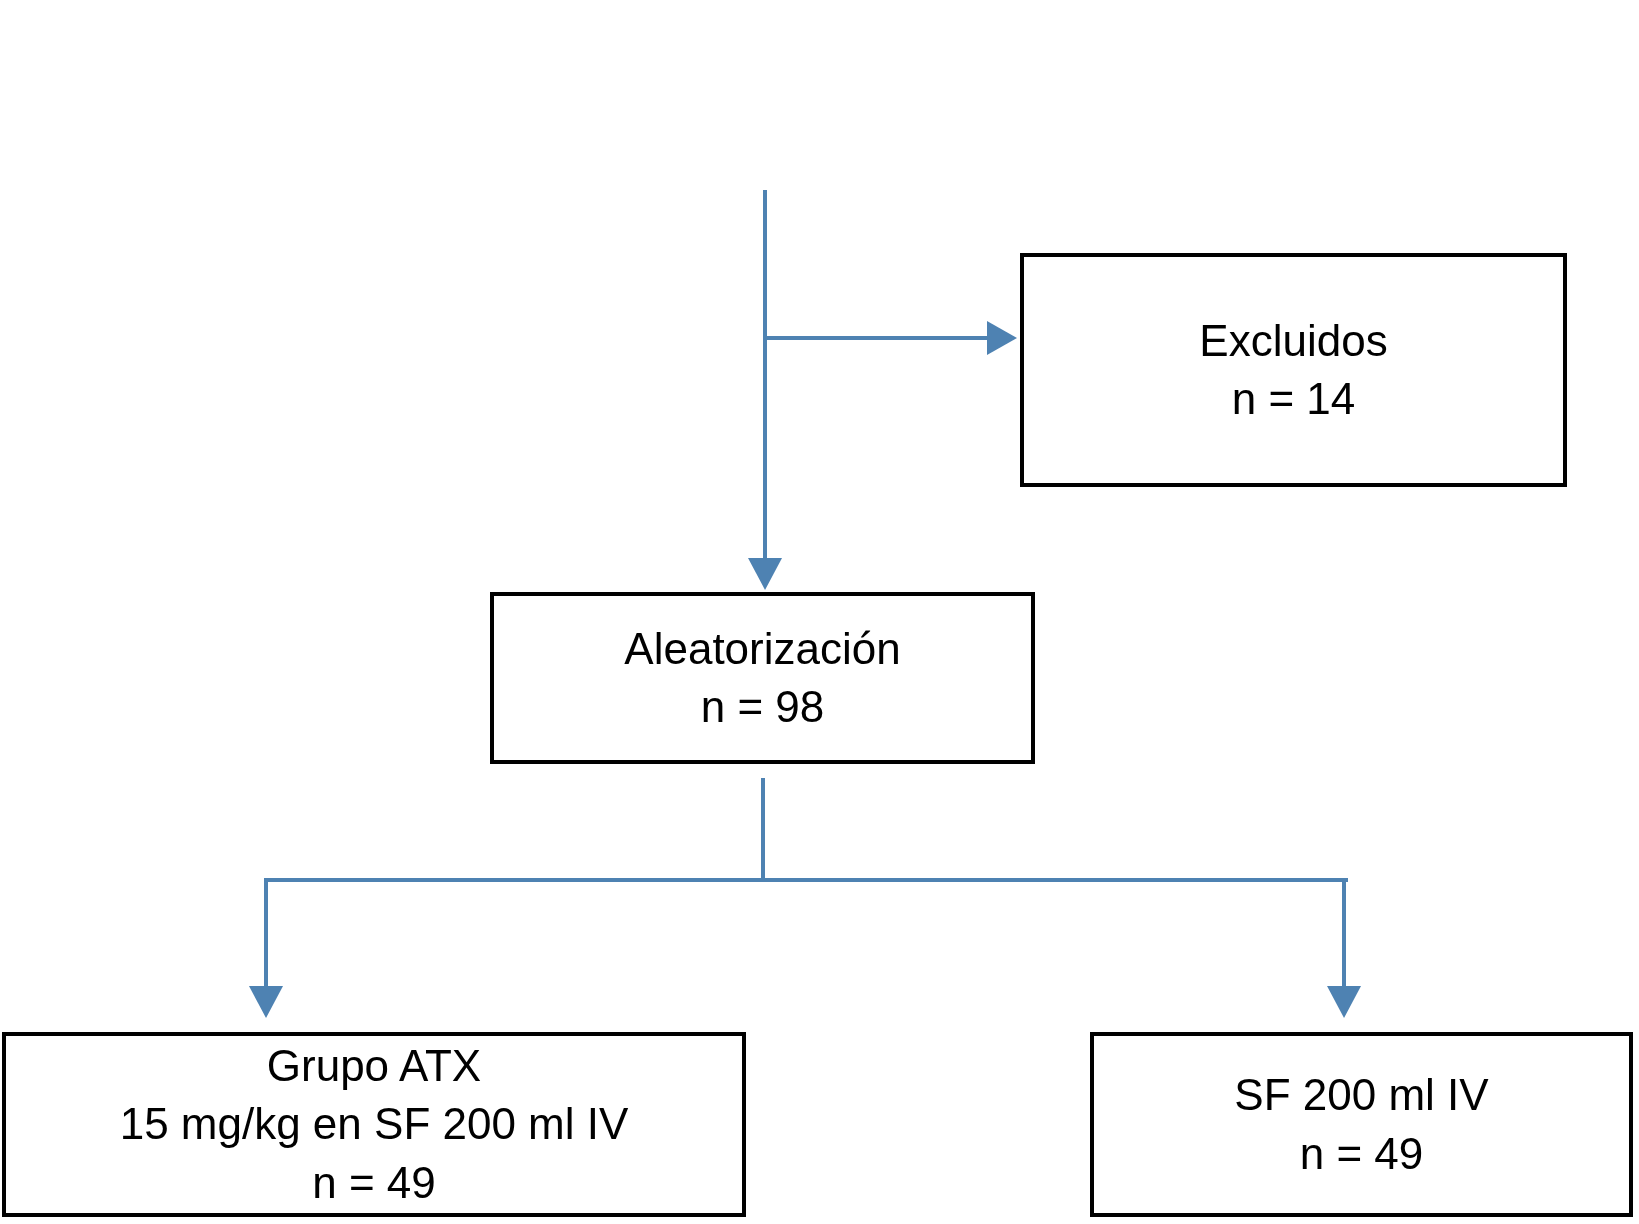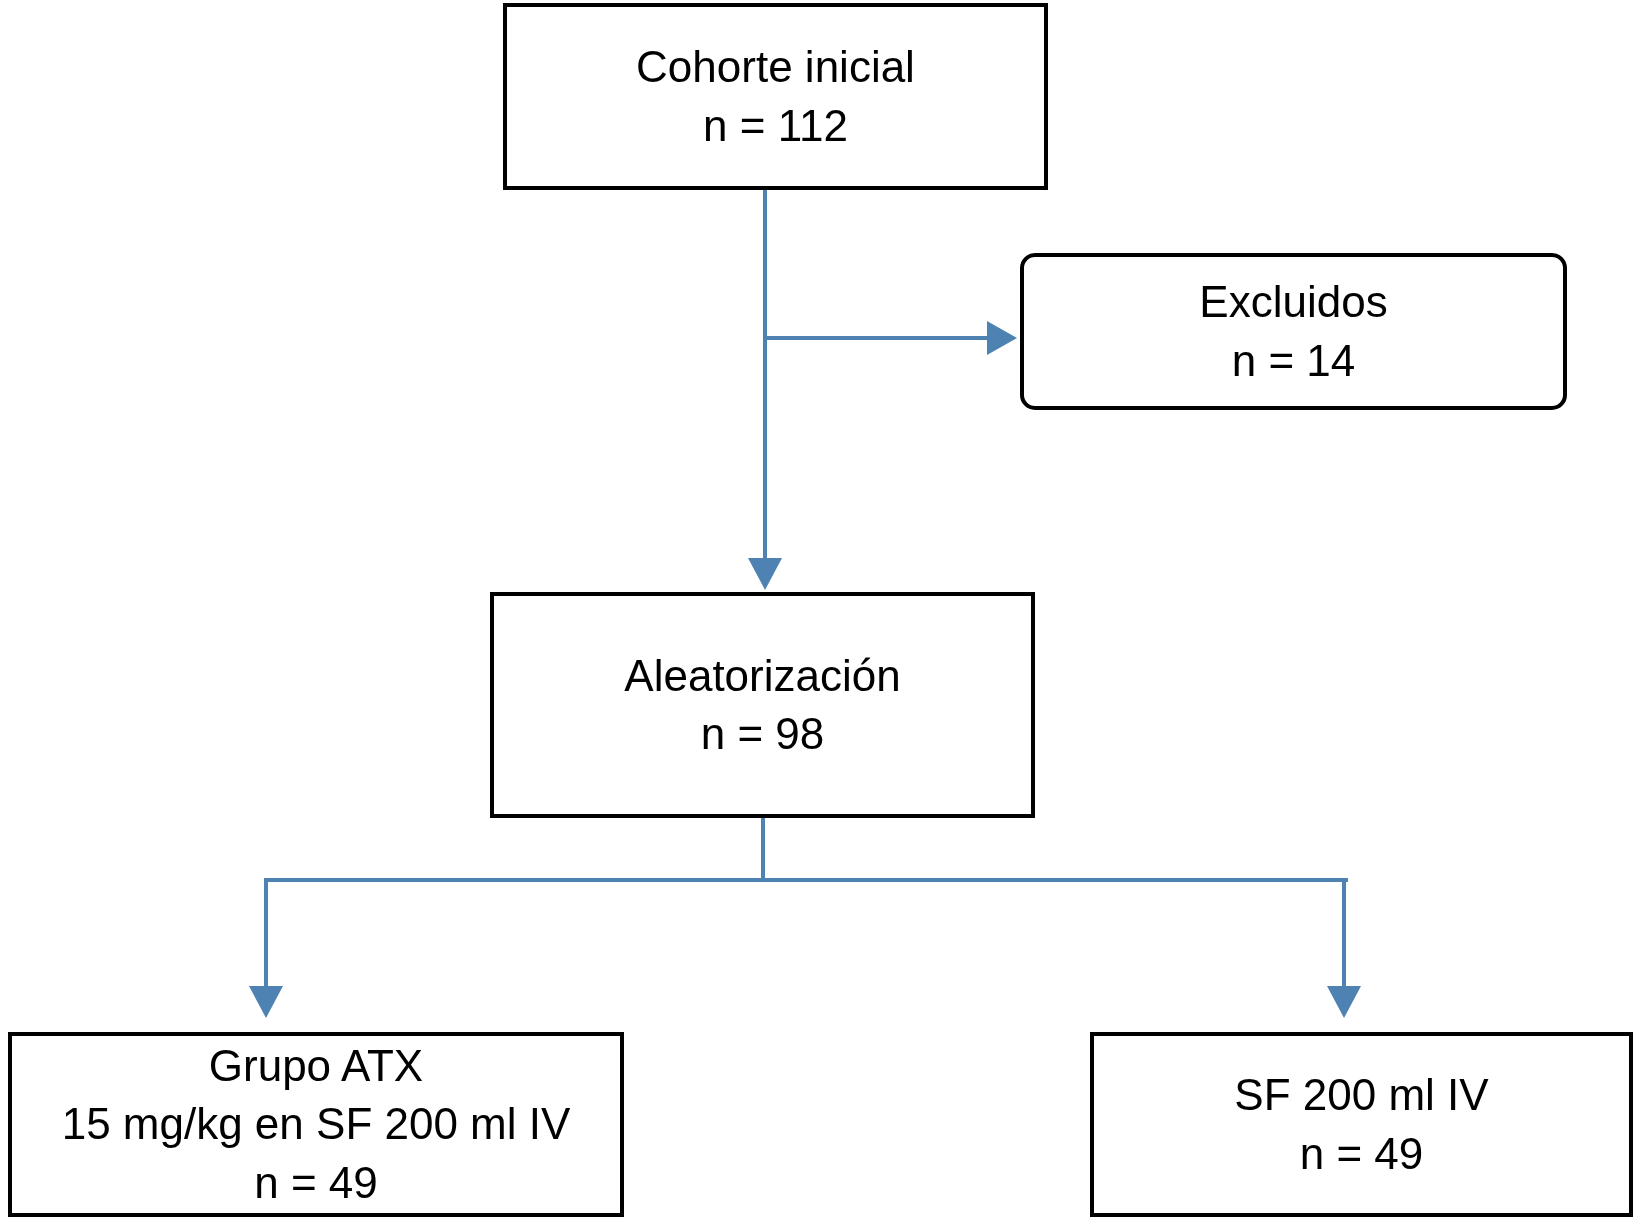--- a/index.html
+++ b/index.html
@@ -25,23 +25,23 @@
     display: flex;
     flex-direction: column;
     justify-content: center;
     align-items: center;
     text-align: center;
     color: var(--text);
     font-size: 44px;
     line-height: 1.32;
   }
   .box-cohorte       { left: 503px;  top: 3px;    width: 545px; height: 187px; }
-  .box-excluidos     { left: 1020px; top: 253px;  width: 547px; height: 157px; border-radius: 15px; }
-  .box-aleatorizacion{ left: 490px;  top: 592px;  width: 545px; height: 226px; text-align: right; }
-  .box-grupo-atx     { left: 8px;    top: 1032px; width: 616px; height: 185px; }
+  .box-excluidos     { left: 1020px; top: 253px;  width: 547px; height: 234px; }
+  .box-aleatorizacion{ left: 490px;  top: 592px;  width: 545px; height: 172px; text-align: right; }
+  .box-grupo-atx     { left: 2px;    top: 1032px; width: 744px; height: 185px; }
   .box-grupo-no-atx  { left: 1090px; top: 1032px; width: 543px; height: 185px; }
 
   .conn { position: absolute; background: var(--arrow); }
   
   .line-v1 { left: 763px; top: 190px; width: 4px; height: 370px; }
   
   .line-h1 { left: 765px; top: 336px; width: 222px; height: 4px; }
   
   .line-v2 { left: 761px; top: 778px; width: 4px; height: 104px; }
   
@@ -80,24 +80,20 @@
   <div class="conn line-v2"></div>
   <div class="conn line-h2"></div>
   <div class="conn line-v3"></div>
   <div class="conn line-v4"></div>
 
   <div class="arrow-down ah-aleatorizacion"></div>
   <div class="arrow-right ah-excluidos"></div>
   <div class="arrow-down ah-grupo-atx"></div>
   <div class="arrow-down ah-grupo-no-atx"></div>
 
-  <div class="fbox box-cohorte">
-    <div>Cohorte inicial</div>
-    <div>n = 112</div>
-  </div>
 
   <div class="fbox box-excluidos">
     <div>Excluidos</div>
     <div>n = 14</div>
   </div>
 
   <div class="fbox box-aleatorizacion">
     <div>Aleatorización</div>
     <div>n = 98</div>
   </div>

